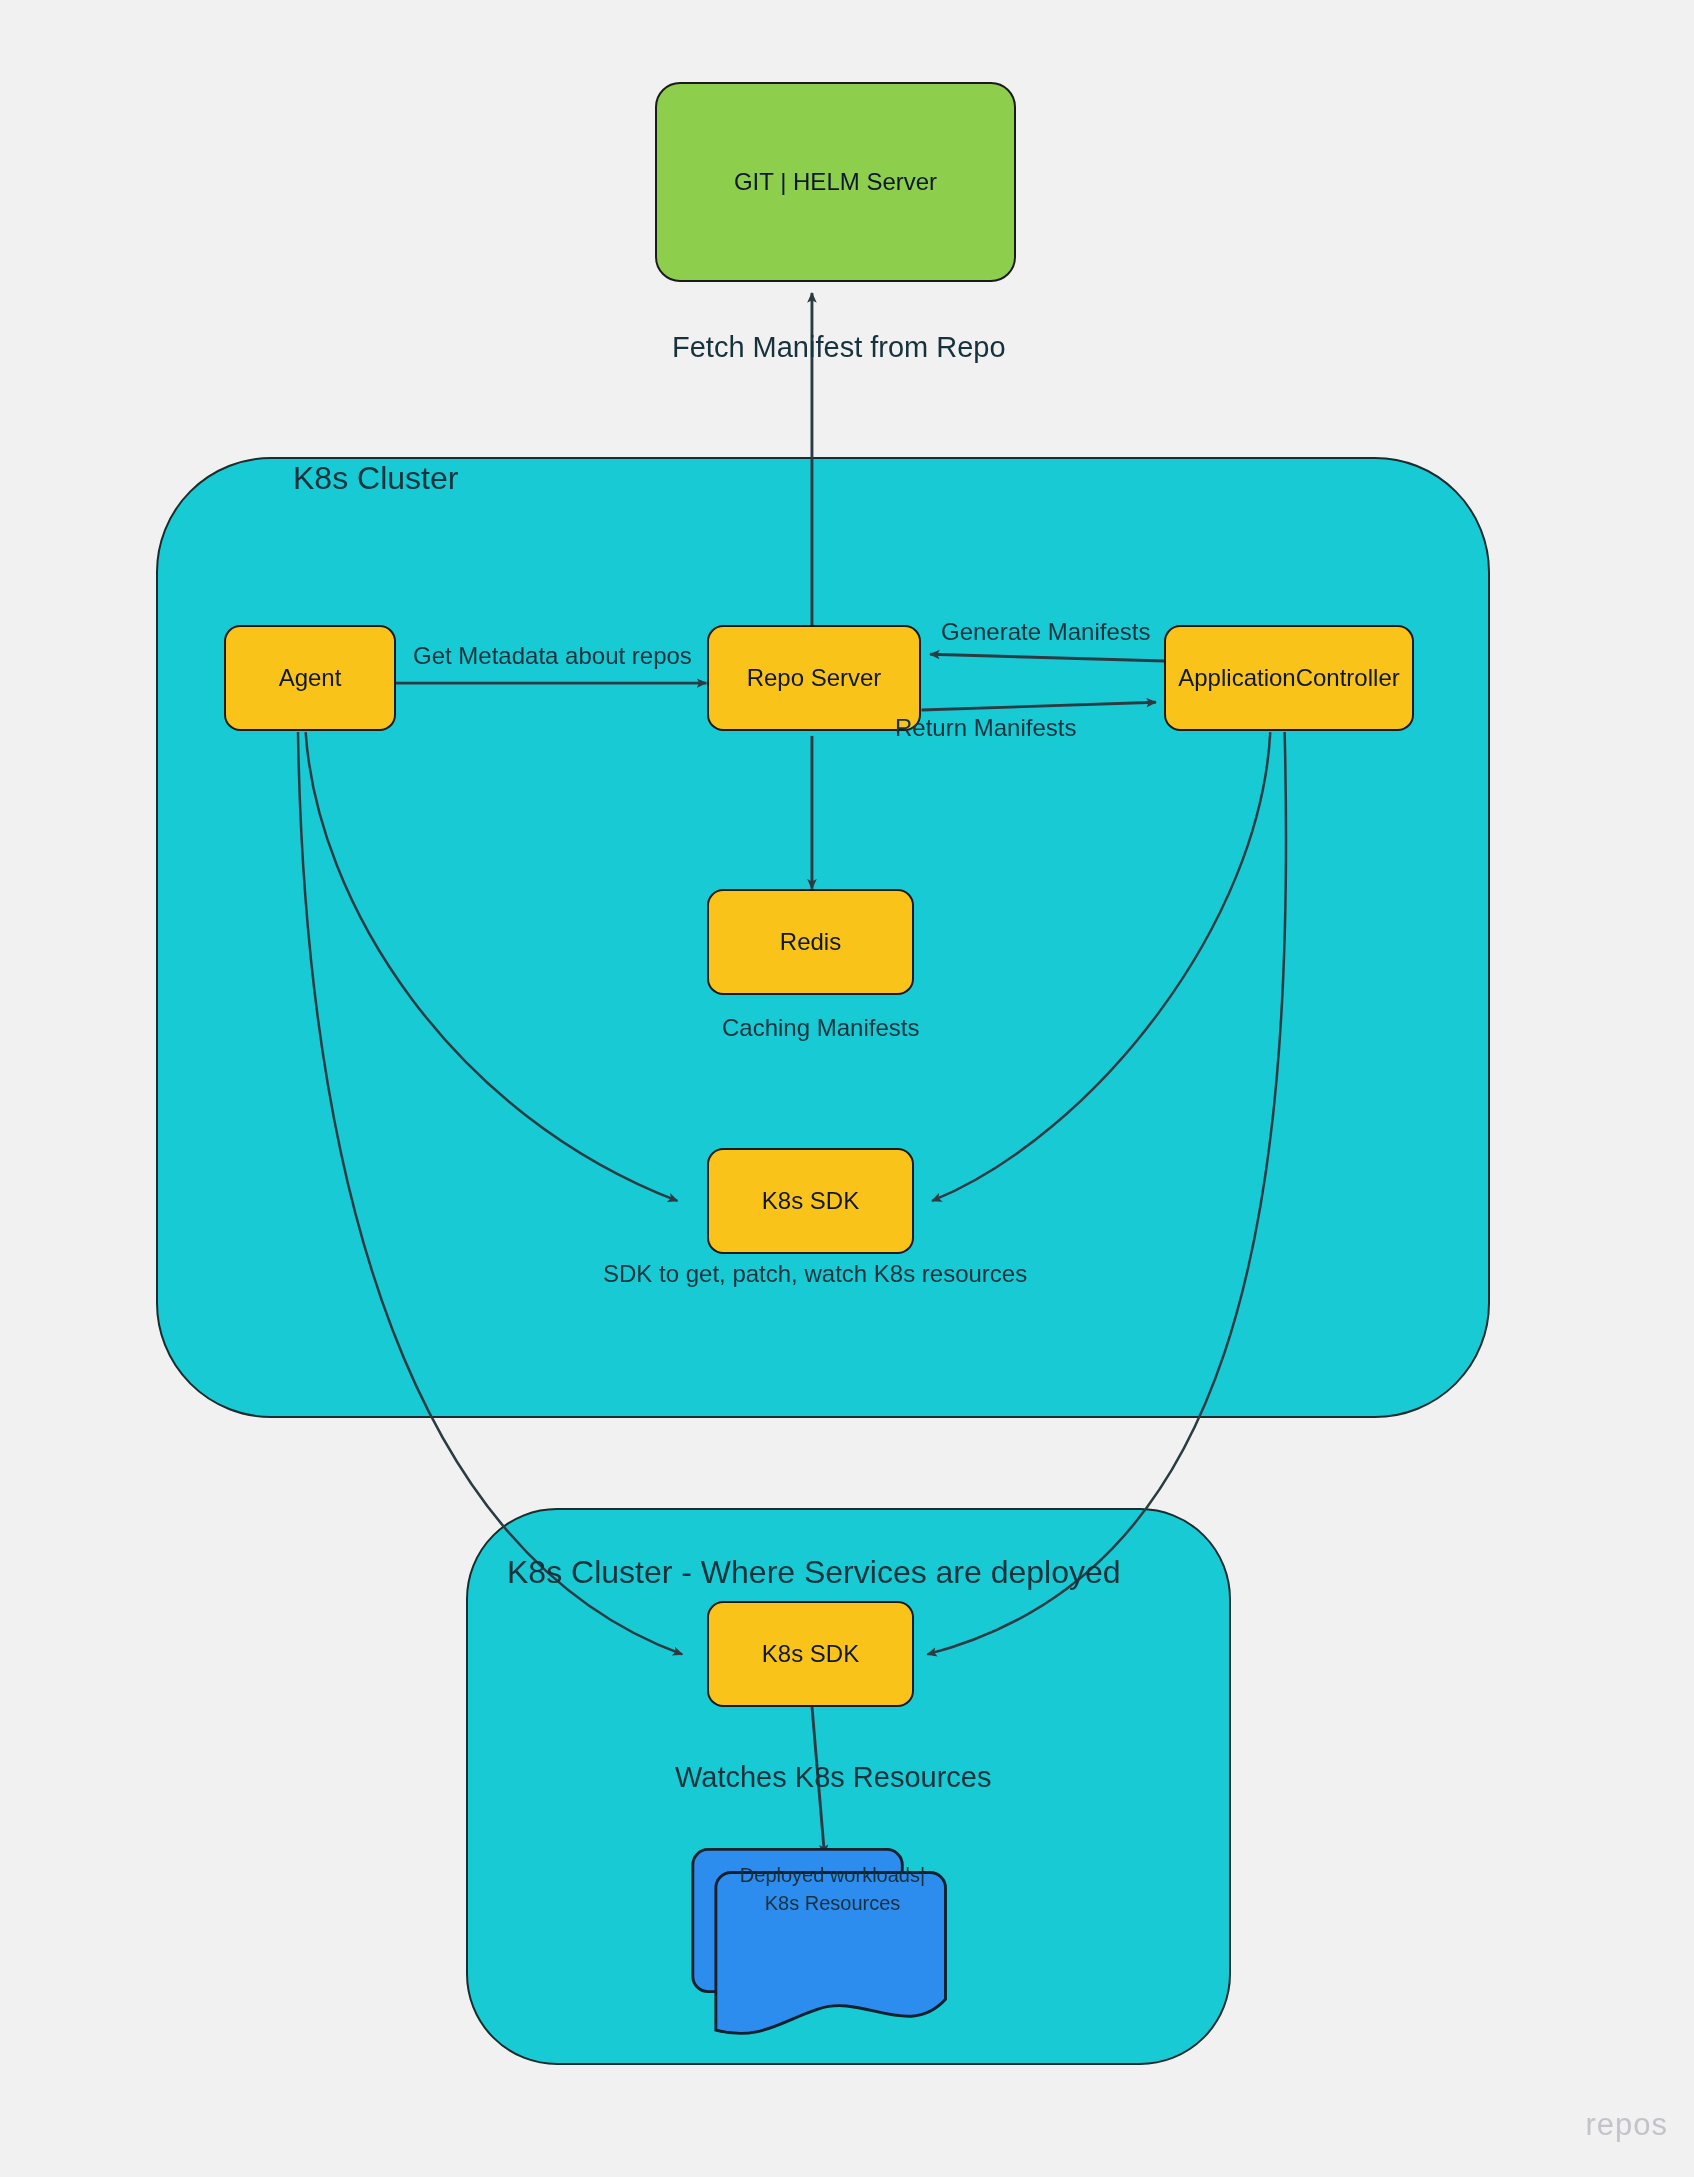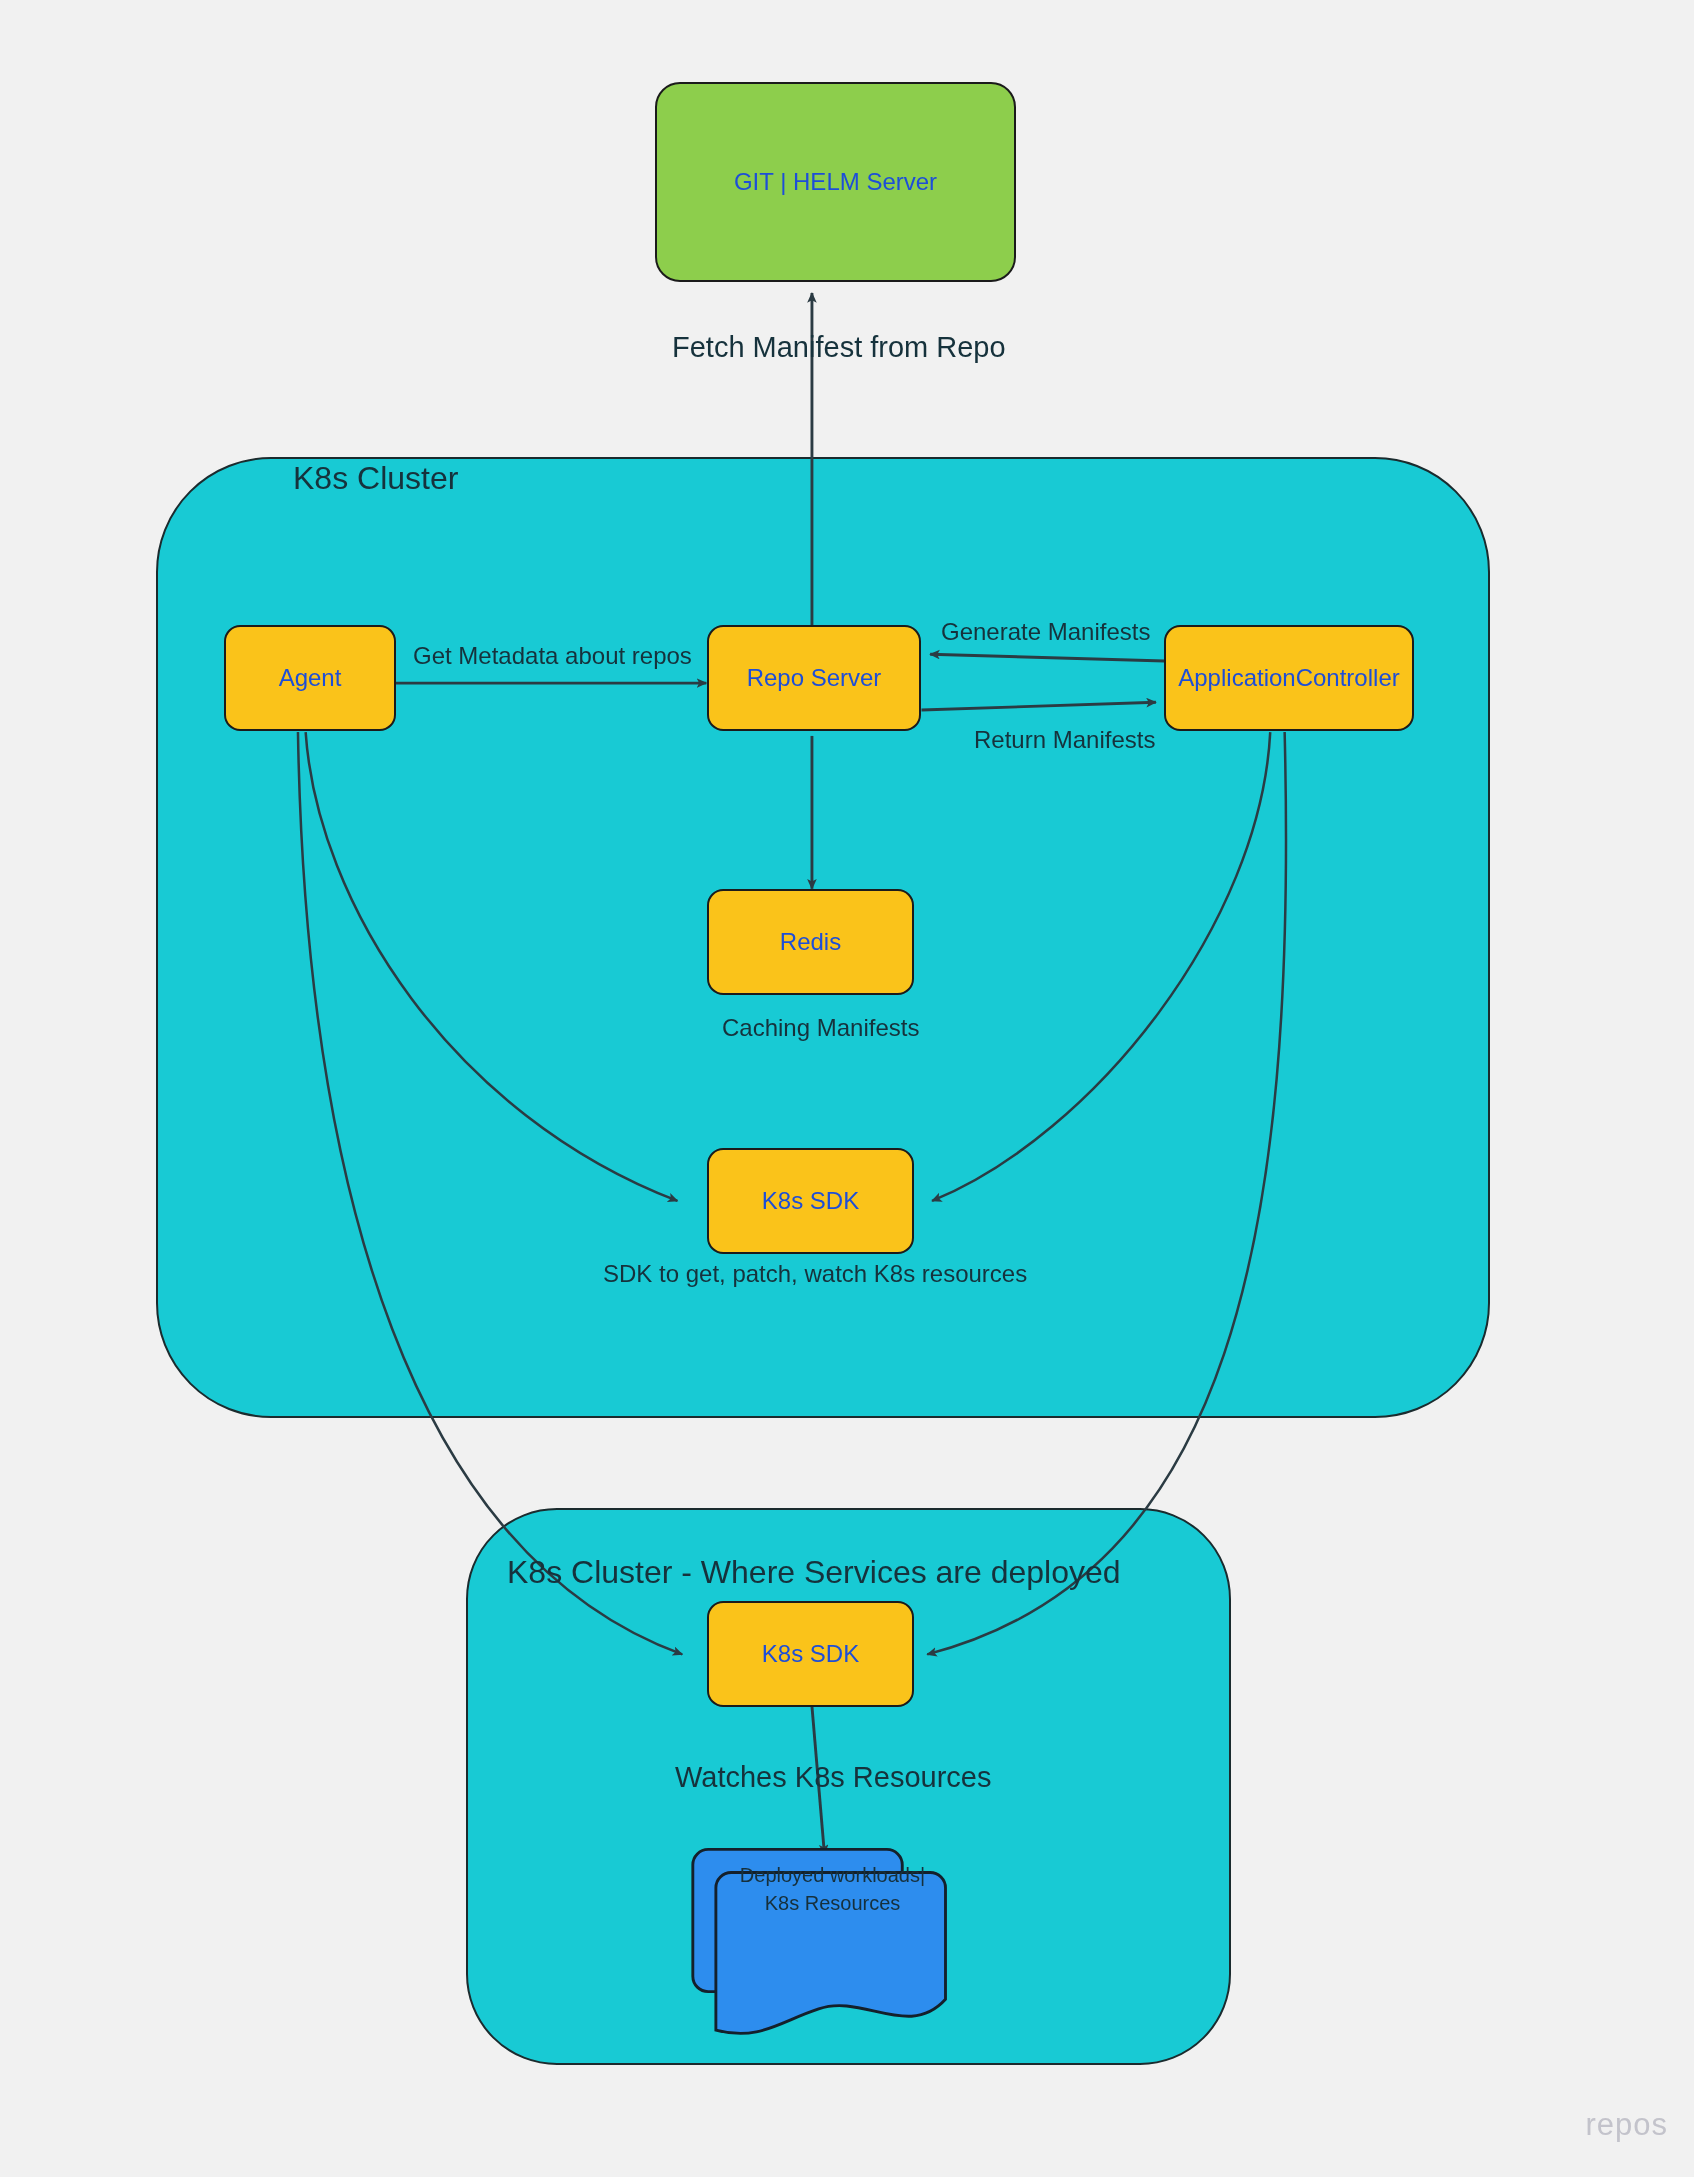--- a/index.html
+++ b/index.html
@@ -24,21 +24,21 @@
     pointer-events: none;
   }
   .node {
     position: absolute;
     box-sizing: border-box;
     display: flex;
     align-items: center;
     justify-content: center;
     text-align: center;
     border: 2.9px solid #1b1b1b;
-    color: #1d4ed8;
+    color: #0f172a;
     line-height: 1.28;
   }
   .cluster {
     position: absolute;
     box-sizing: border-box;
     background: #18cad4;
     border: 2.9px solid #1b2b2e;
     border-radius: 115px;
   }
   .cluster-label {
@@ -150,21 +150,21 @@
 
   <div class="doc-label" style="left:717px; top:1861px;">Deployed workloads|
 K8s Resources</div>
 
   <div class="edge-label big" style="left:672px; top:331px;">Fetch Manifest from Repo</div>
 
   <div class="edge-label" style="left:413px; top:642px;">Get Metadata about repos</div>
 
   <div class="edge-label" style="left:941px; top:618px;">Generate Manifests</div>
 
-  <div class="edge-label" style="left:974px; top:714px;margin-top:12px;">Return Manifests</div>
+  <div class="edge-label" style="left:895px; top:714px;">Return Manifests</div>
 
   <div class="edge-label" style="left:722px; top:1014px;">Caching Manifests</div>
 
   <div class="edge-label" style="left:603px; top:1260px;">SDK to get, patch, watch K8s resources</div>
 
   <div class="edge-label big" style="left:675px; top:1761px;">Watches K8s Resources</div>
 
   <div id="miro-watermark">repos</div>
 
 </div>

